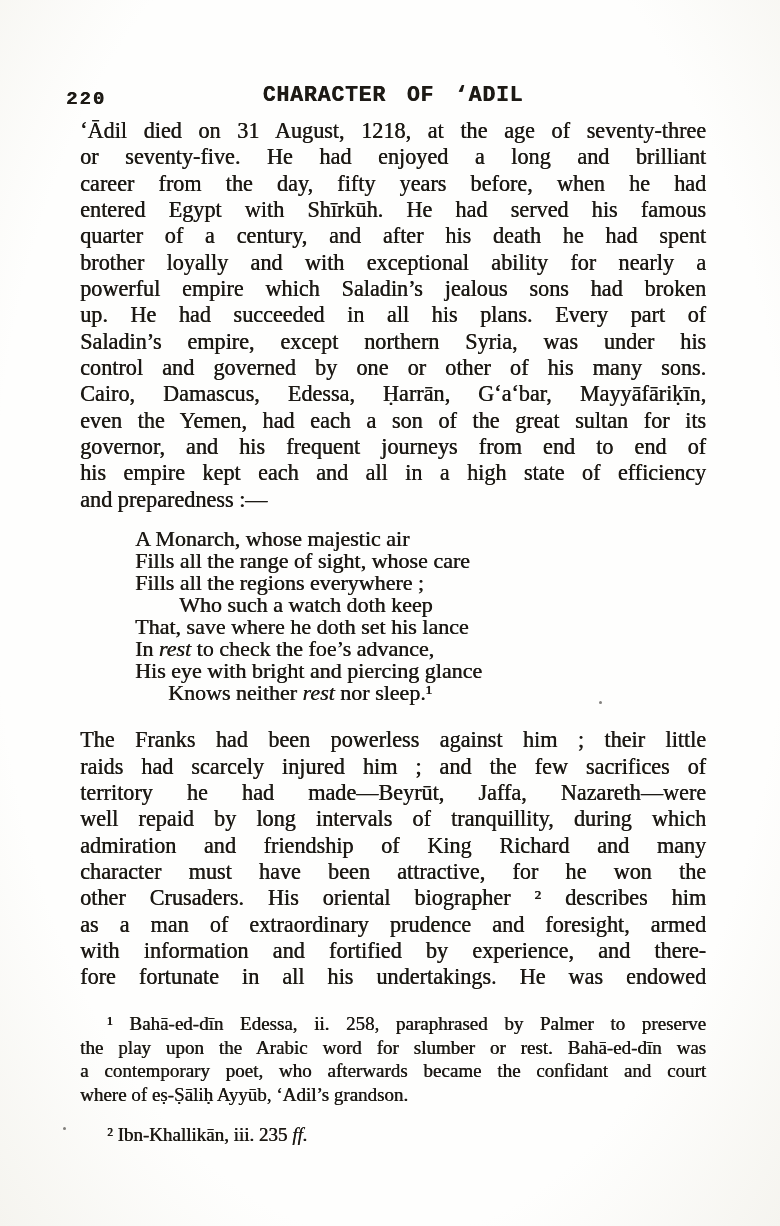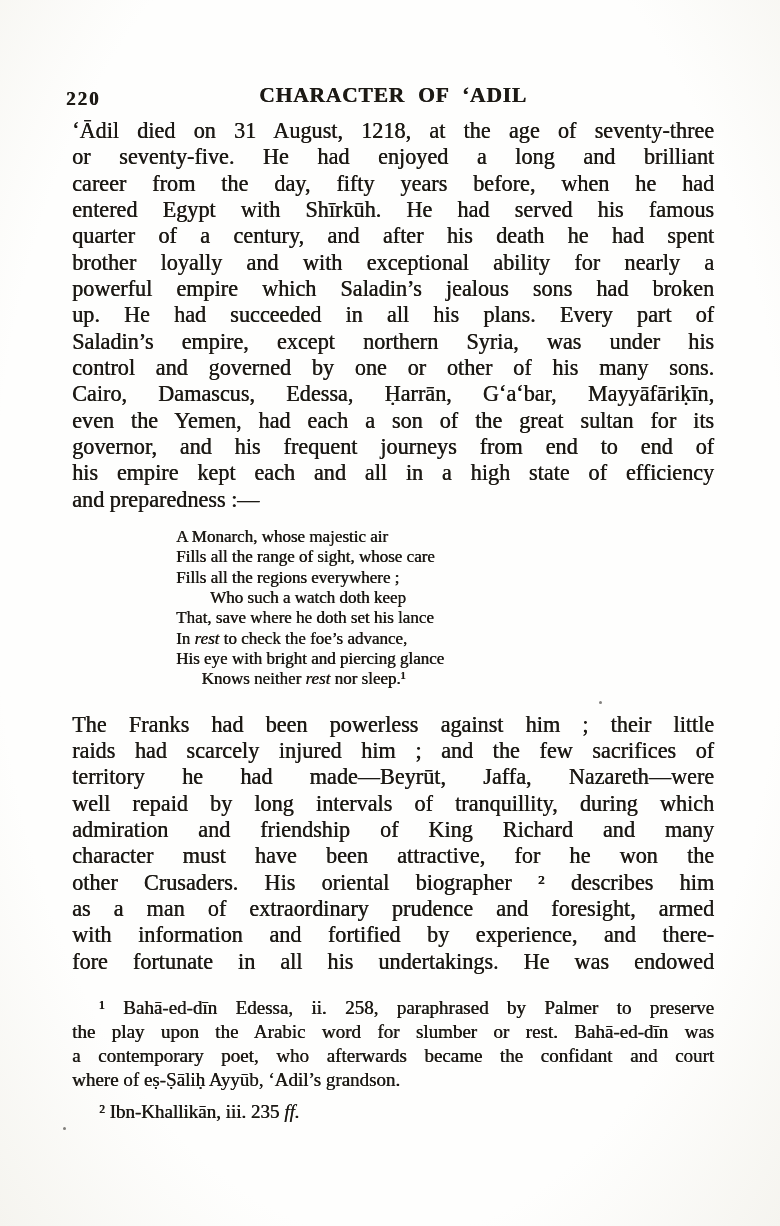--- a/index.html
+++ b/index.html
@@ -15,41 +15,41 @@
   .sheet{
     position:relative;
     width:780px;height:1226px;
     overflow:hidden;
     color:var(--ink);
     background:radial-gradient(ellipse at 50% 45%, #fefefd 72%, #f5f4ef 100%);
     text-shadow:0.45px 0.35px 0 currentColor; 
   }
   .col{width:658px;margin-left:64px;}
 
-  .running-head{position:relative;padding-top:83px;height:24px;}
+  .running-head{position:relative;padding-top:83px;height:24px;font-family:Liberation Mono, monospace;}
   .page-number{
     position:absolute;left:2px;bottom:-3px;
     font-size:19px;font-weight:bold;letter-spacing:2px;
   }
   .running-title{
     text-align:center;
     font-size:21.5px;font-weight:bold;
     letter-spacing:0.8px;word-spacing:7px;
   }
 
-  .block{margin:8px;}
+  .block{margin:16px;}
   .block.paragraph{font-size:22.2px;line-height:26.35px;}
   .block .line{min-height:1em;}
   .block .line.j{text-align:justify;text-align-last:justify;}
   .block .line.fi{text-indent:27px;}
 
   .block.b0{margin-top:11px;}
   .block.poem{
-    margin:14px 0 0 112px;
-    font-size:17px;line-height:20.3px;
+    margin:14px 0 0 71px;
+    font-size:22px;line-height:20.3px;
     white-space:pre-wrap;
   }
   .block.b2{margin-top:22px;}
   .block.footnote{font-size:19px;line-height:23.9px;}
   .block.b3{margin-top:21px;}
 
   em{font-style:italic;}
 
   .speck{
     position:absolute;background:var(--ink);

